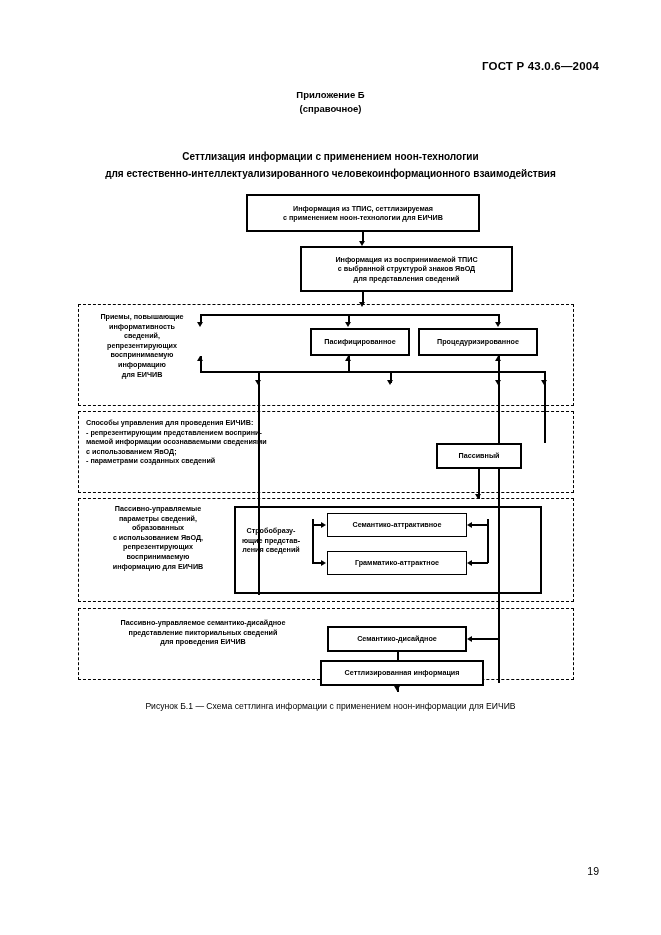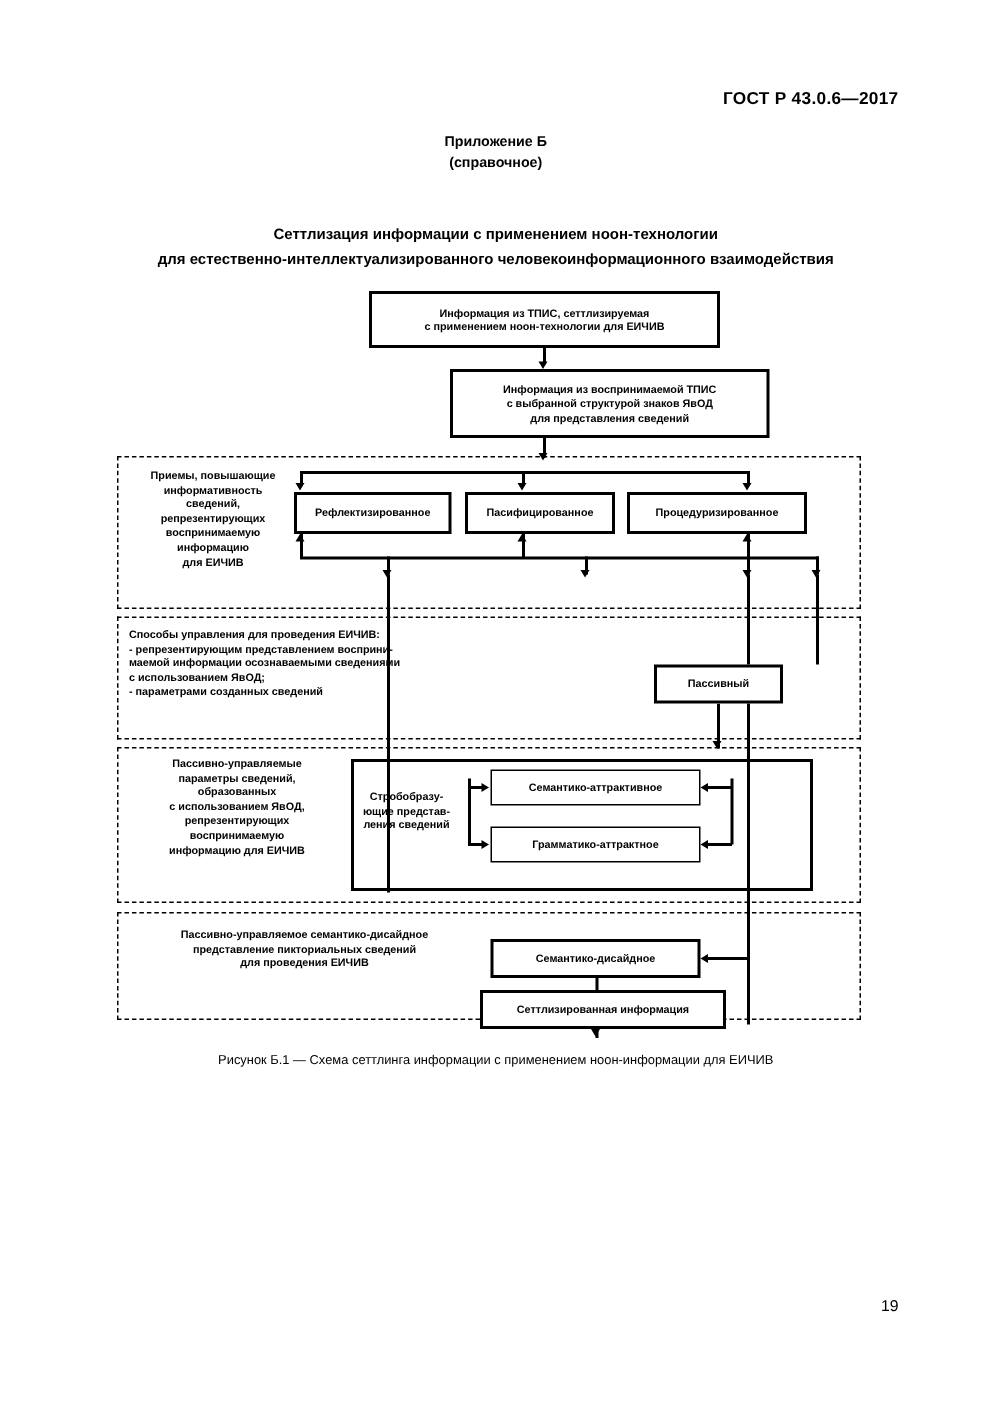--- a/index.html
+++ b/index.html
@@ -149,21 +149,21 @@
     right: 62px;
     bottom: 58px;
     font-size: 10.5px;
   }
 </style>
 </head>
 <body>
 
 <div class="page">
 
-  <div class="gost-header">ГОСТ Р 43.0.6—2017</div>
+  <div class="gost-header">ГОСТ Р 43.0.6—2004</div>
 
   <div class="appendix">
     <div>Приложение Б</div>
     <div>(справочное)</div>
   </div>
 
   <div class="doc-title">
     <div>Сеттлизация информации с применением ноон-технологии</div>
     <div>для естественно-интеллектуализированного человекоинформационного взаимодействия</div>
   </div>
@@ -200,21 +200,20 @@
     </div>
 
     <div class="ln hln" style="left:200px; top:128px; width:300px;"></div>
     <div class="ln vln" style="left:200px; top:128px; height:10px;"></div>
     <div class="arrow-d" style="left:197px; top:136px;"></div>
     <div class="ln vln" style="left:348px; top:128px; height:10px;"></div>
     <div class="arrow-d" style="left:345px; top:136px;"></div>
     <div class="ln vln" style="left:498px; top:128px; height:10px;"></div>
     <div class="arrow-d" style="left:495px; top:136px;"></div>
 
-    <div class="box" style="left:196px; top:142px; width:105px; height:28px;">Рефлектизированное</div>
     <div class="box" style="left:310px; top:142px; width:100px; height:28px;">Пасифицированное</div>
     <div class="box" style="left:418px; top:142px; width:120px; height:28px;">Процедуризированное</div>
 
     <div class="ln vln" style="left:200px; top:170px; height:16px;"></div>
     <div class="arrow-u" style="left:197px; top:170px;"></div>
     <div class="ln vln" style="left:348px; top:170px; height:16px;"></div>
     <div class="arrow-u" style="left:345px; top:170px;"></div>
     <div class="ln vln" style="left:498px; top:170px; height:16px;"></div>
     <div class="arrow-u" style="left:495px; top:170px;"></div>
 

